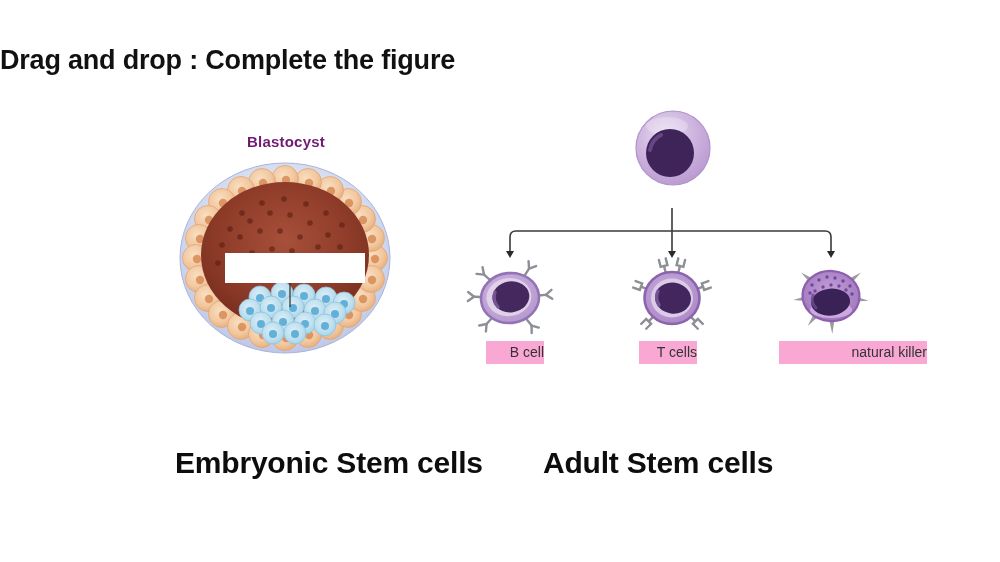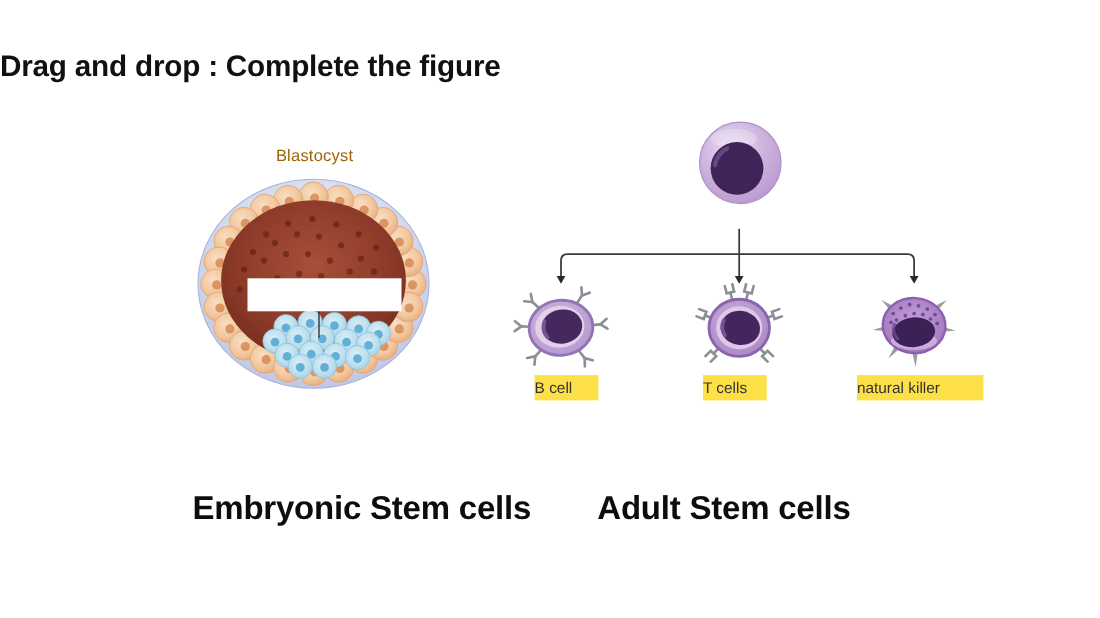--- a/index.html
+++ b/index.html
@@ -6,31 +6,31 @@
   #stage{
     position:relative;width:1000px;height:562px;background:#ffffff;
     font-family:"Liberation Sans",sans-serif;overflow:hidden;
   }
   .title{
     position:absolute;left:0;right:0;top:45px;
     font-size:27px;font-weight:bold;color:#111;letter-spacing:-0.2px;
   }
   .blasto-label{
     position:absolute;left:172px;top:133px;width:228px;text-align:center;
-    font-size:15px;font-weight:normal;color:#a16207;letter-spacing:0.2px;
+    font-size:15px;font-weight:bold;color:#701a75;letter-spacing:0.2px;
   }
   .blasto-svg{position:absolute;left:172px;top:155px;}
   .lineage-svg{position:absolute;left:440px;top:100px;}
   .cell-label{
-    position:absolute;height:23px;line-height:23px;text-align:left;
-    background:#fde047;color:#333;font-size:14px;
+    position:absolute;height:23px;line-height:23px;text-align:right;
+    background:#f9a8d4;color:#333;font-size:14px;
   }
   .lbl-b{left:486px;top:341px;width:58px;}
   .lbl-t{left:639px;top:341px;width:58px;}
-  .lbl-nk{left:779px;top:341px;width:115px;}
+  .lbl-nk{left:779px;top:341px;width:115px;padding-left:33px;}
   .drag-option{
     position:absolute;top:446px;white-space:nowrap;
     font-size:30px;font-weight:bold;color:#0d0d0d;cursor:grab;letter-spacing:-0.2px;
   }
   .opt-embryonic{left:175px;}
   .opt-adult{left:543px;}
   
   .tcell{fill:url(#gPeach);stroke:#e2a576;stroke-width:0.8;}
   .tnuc{fill:#d78b55;opacity:0.85;}
   .icm{fill:url(#gBlue);stroke:#8fc3dd;stroke-width:0.8;}

